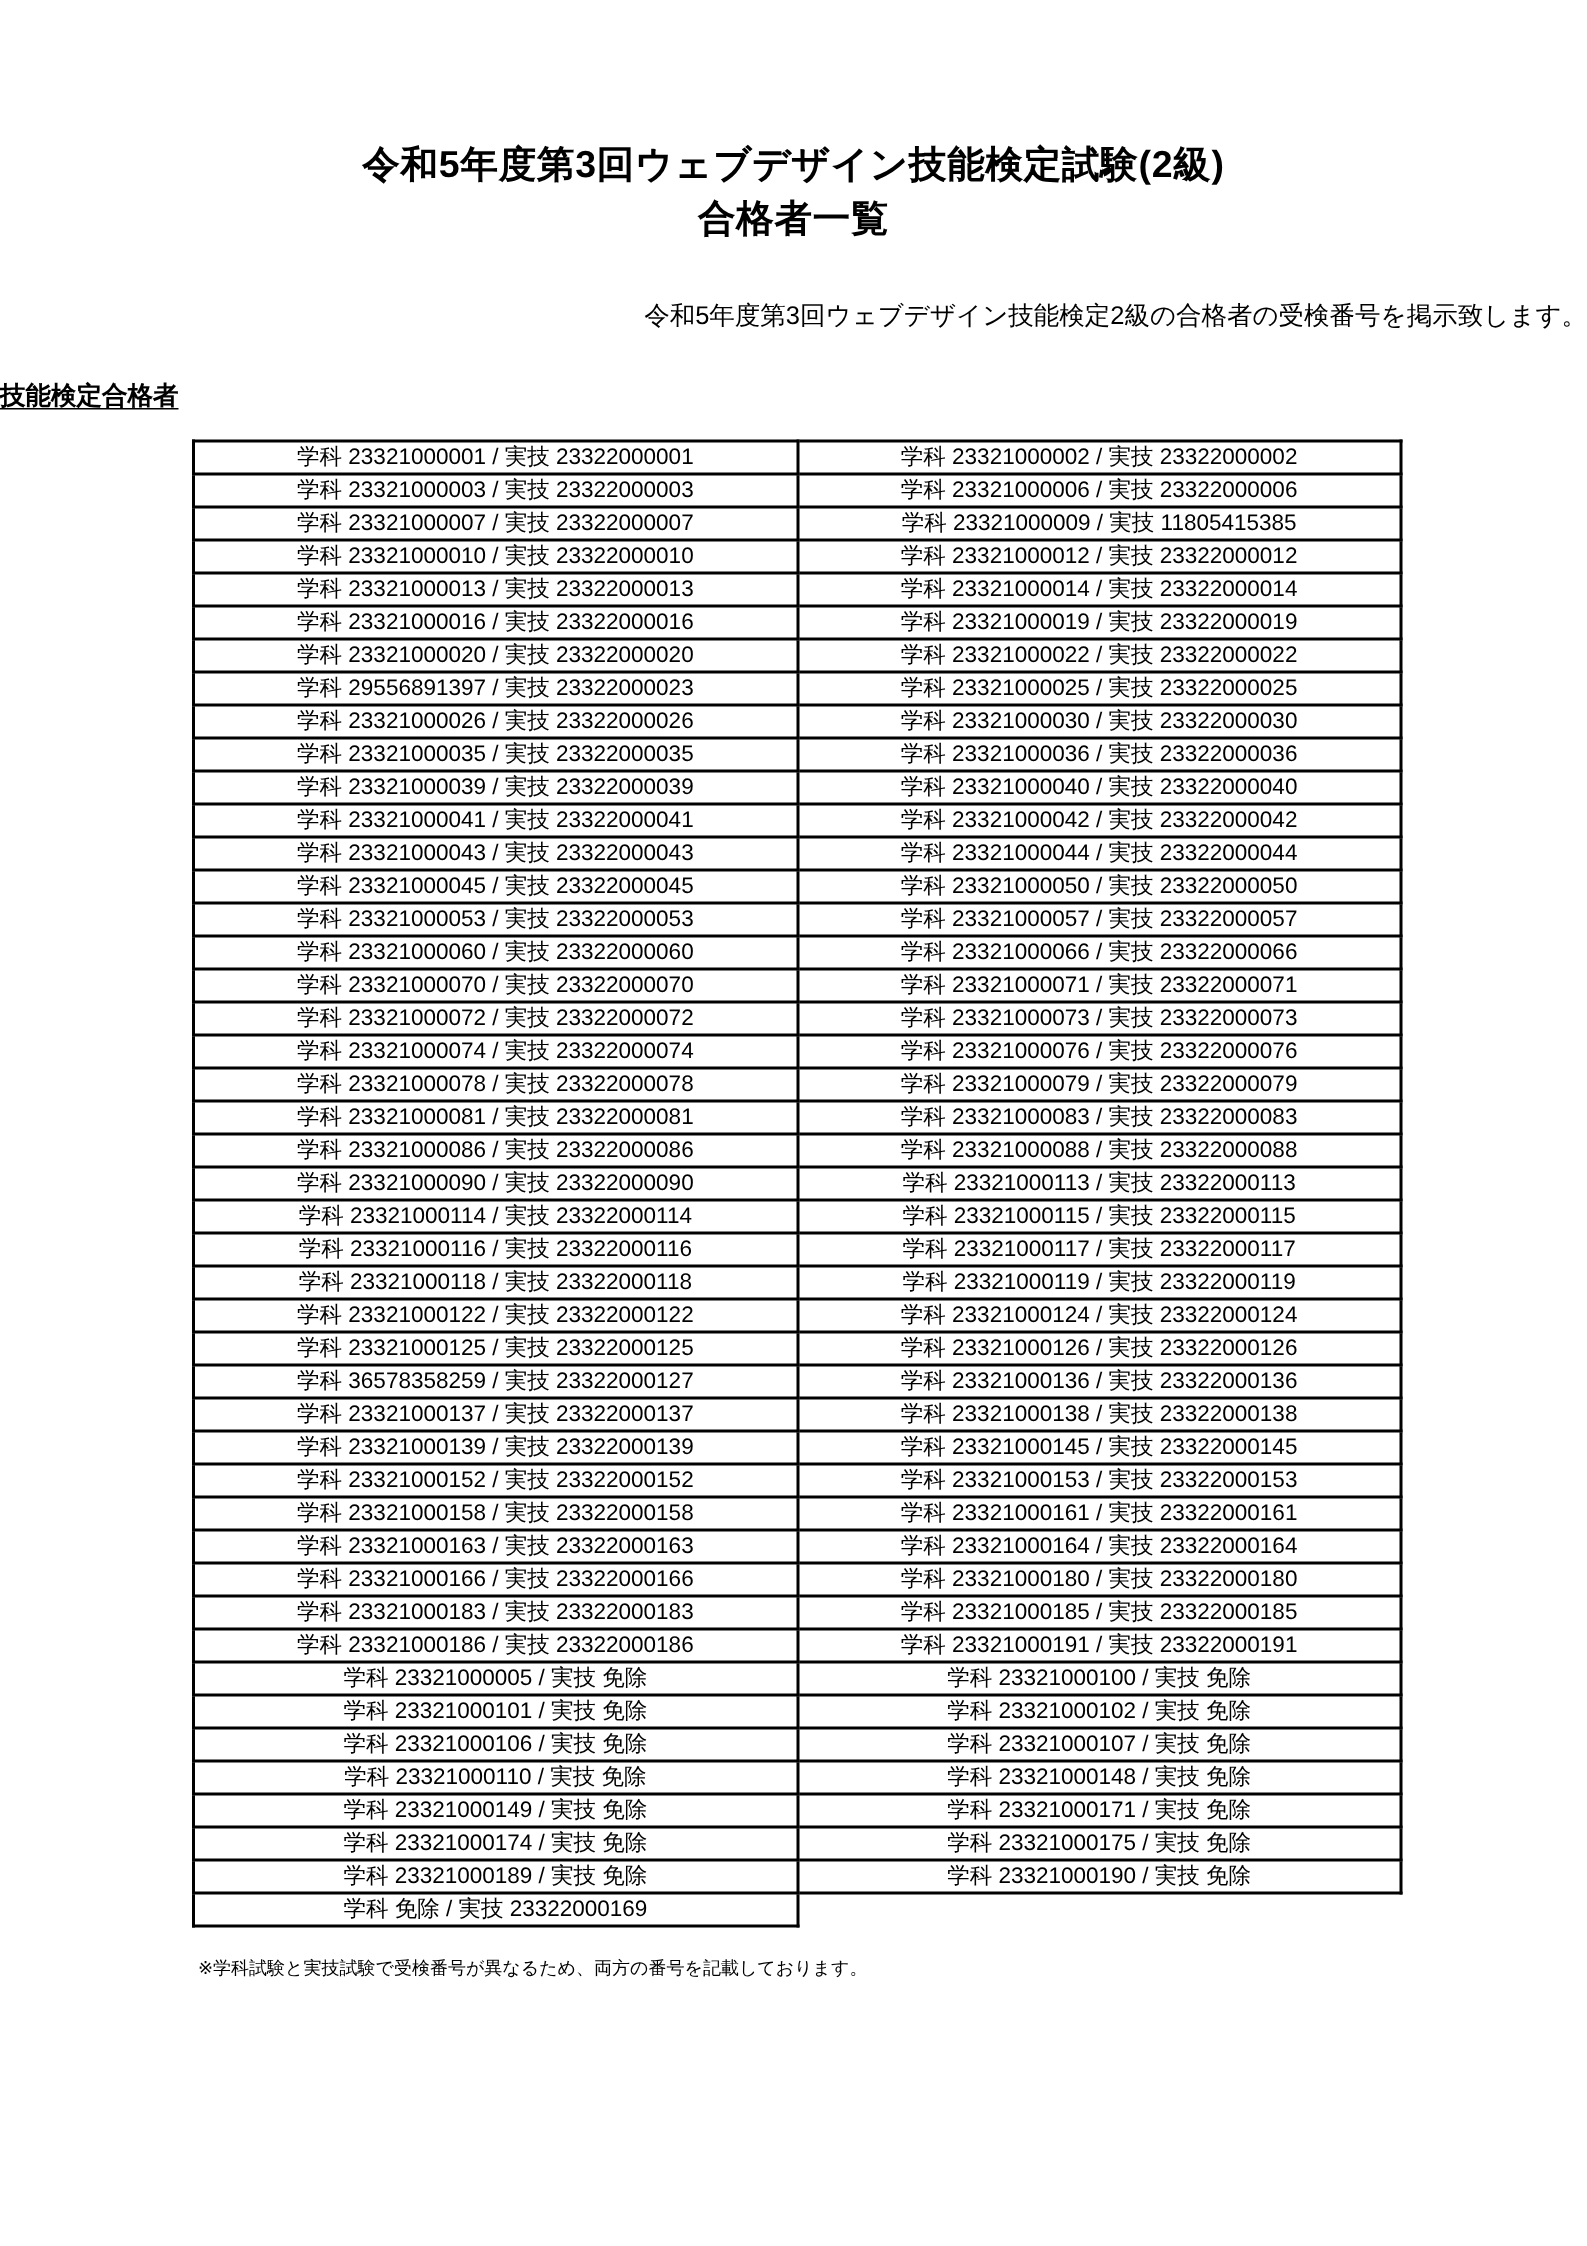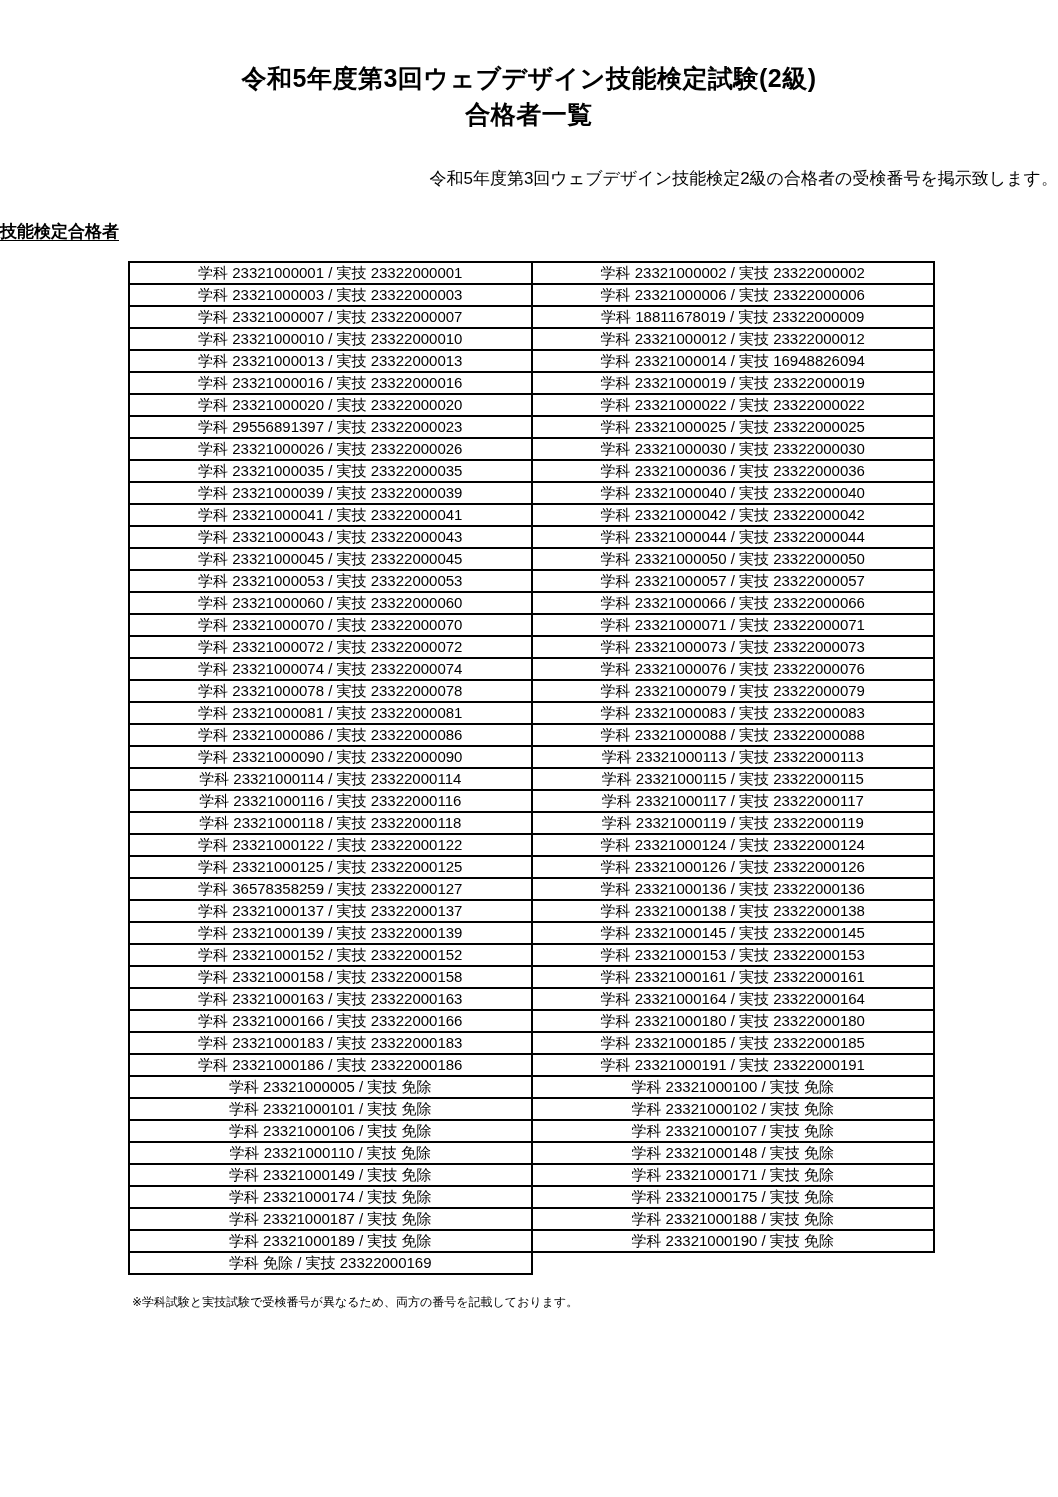--- a/index.html
+++ b/index.html
@@ -11,21 +11,21 @@
   }
   .page {
     position: relative;
     width: 1058px;
     height: 1497px;
     background: #ffffff;
     overflow: hidden;
   }
   .title {
     margin: 0;
-    padding-top: 60px;
+    padding-top: 92px;
     text-align: center;
     font-size: 25px;
     font-weight: bold;
     line-height: 36px;
     letter-spacing: 0.5px;
   }
   .title-line { display: block; }
   .intro {
     margin: 36px 0 0 132px;
     font-size: 17px;
@@ -86,29 +86,29 @@
         <tr>
           <td>学科 23321000001 / 実技 23322000001</td>
           <td>学科 23321000002 / 実技 23322000002</td>
         </tr>
         <tr>
           <td>学科 23321000003 / 実技 23322000003</td>
           <td>学科 23321000006 / 実技 23322000006</td>
         </tr>
         <tr>
           <td>学科 23321000007 / 実技 23322000007</td>
-          <td>学科 18811678019 / 実技 23322000009</td>
+          <td>学科 23321000009 / 実技 11805415385</td>
         </tr>
         <tr>
           <td>学科 23321000010 / 実技 23322000010</td>
           <td>学科 23321000012 / 実技 23322000012</td>
         </tr>
         <tr>
           <td>学科 23321000013 / 実技 23322000013</td>
-          <td>学科 23321000014 / 実技 16948826094</td>
+          <td>学科 23321000014 / 実技 23322000014</td>
         </tr>
         <tr>
           <td>学科 23321000016 / 実技 23322000016</td>
           <td>学科 23321000019 / 実技 23322000019</td>
         </tr>
         <tr>
           <td>学科 23321000020 / 実技 23322000020</td>
           <td>学科 23321000022 / 実技 23322000022</td>
         </tr>
         <tr>
@@ -249,24 +249,20 @@
         </tr>
         <tr>
           <td>学科 23321000149 / 実技 免除</td>
           <td>学科 23321000171 / 実技 免除</td>
         </tr>
         <tr>
           <td>学科 23321000174 / 実技 免除</td>
           <td>学科 23321000175 / 実技 免除</td>
         </tr>
         <tr>
-          <td>学科 23321000187 / 実技 免除</td>
-          <td>学科 23321000188 / 実技 免除</td>
-        </tr>
-        <tr>
           <td>学科 23321000189 / 実技 免除</td>
           <td>学科 23321000190 / 実技 免除</td>
         </tr>
         <tr>
           <td>学科 免除 / 実技 23322000169</td>
           <td class="no-border"></td>
         </tr>
       </tbody>
   </table>
 

